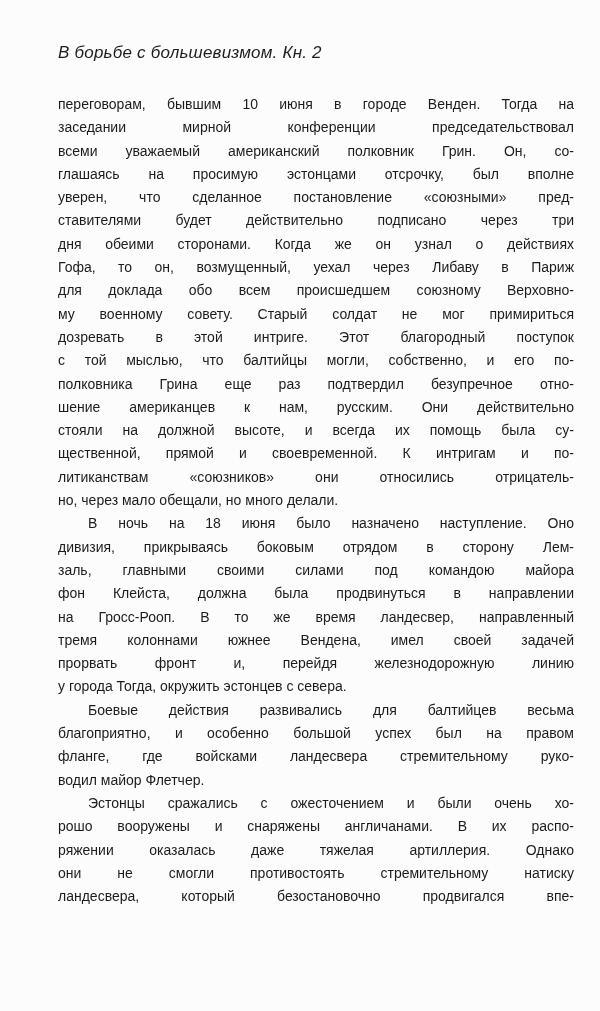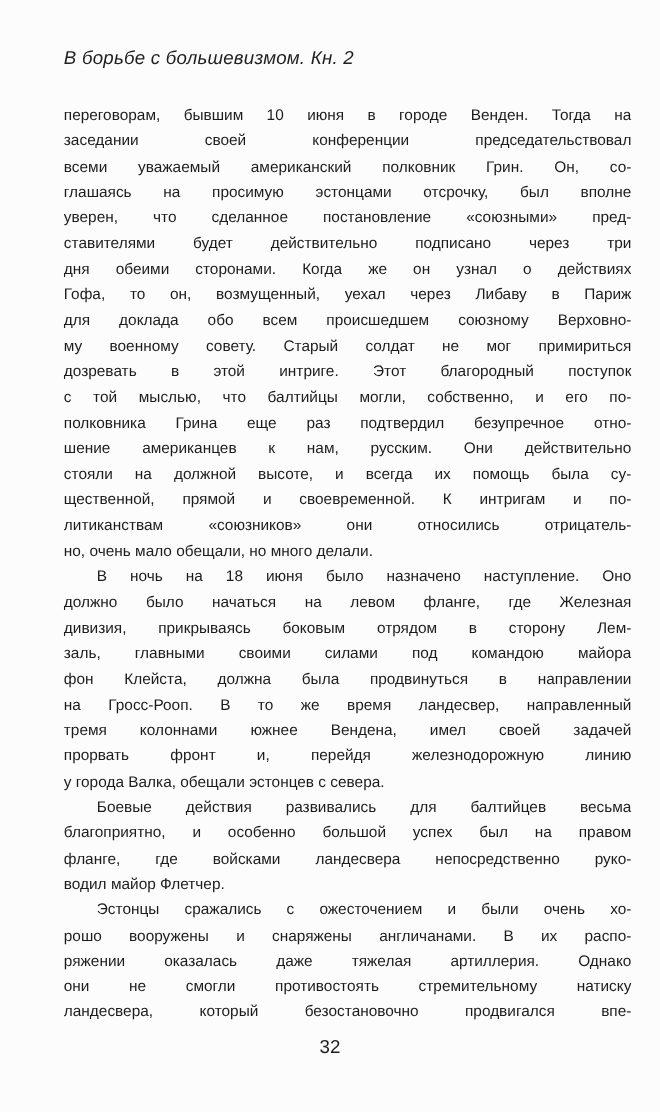--- a/index.html
+++ b/index.html
@@ -64,58 +64,56 @@
 </style>
 </head>
 <body>
 
 <div class="page">
   <div class="running-header">В борьбе с большевизмом. Кн. 2</div>
 
   <div class="body-text">
       <div class="paragraph">
         <div class="line">переговорам, бывшим 10 июня в городе Венден. Тогда на</div>
-        <div class="line">заседании своей конференции председательствовал</div>
+        <div class="line">заседании мирной конференции председательствовал</div>
         <div class="line">всеми уважаемый американский полковник Грин. Он, со-</div>
         <div class="line">глашаясь на просимую эстонцами отсрочку, был вполне</div>
         <div class="line">уверен, что сделанное постановление «союзными» пред-</div>
         <div class="line">ставителями будет действительно подписано через три</div>
         <div class="line">дня обеими сторонами. Когда же он узнал о действиях</div>
         <div class="line">Гофа, то он, возмущенный, уехал через Либаву в Париж</div>
         <div class="line">для доклада обо всем происшедшем союзному Верховно-</div>
         <div class="line">му военному совету. Старый солдат не мог примириться</div>
         <div class="line">дозревать в этой интриге. Этот благородный поступок</div>
         <div class="line">с той мыслью, что балтийцы могли, собственно, и его по-</div>
         <div class="line">полковника Грина еще раз подтвердил безупречное отно-</div>
         <div class="line">шение американцев к нам, русским. Они действительно</div>
         <div class="line">стояли на должной высоте, и всегда их помощь была су-</div>
         <div class="line">щественной, прямой и своевременной. К интригам и по-</div>
         <div class="line">литиканствам «союзников» они относились отрицатель-</div>
-        <div class="line para-end">но, очень мало обещали, но много делали.</div>
+        <div class="line para-end">но, через мало обещали, но много делали.</div>
       </div>
       <div class="paragraph">
         <div class="line indent">В ночь на 18 июня было назначено наступление. Оно</div>
-        <div class="line">должно было начаться на левом фланге, где Железная</div>
         <div class="line">дивизия, прикрываясь боковым отрядом в сторону Лем-</div>
         <div class="line">заль, главными своими силами под командою майора</div>
         <div class="line">фон Клейста, должна была продвинуться в направлении</div>
         <div class="line">на Гросс-Рооп. В то же время ландесвер, направленный</div>
         <div class="line">тремя колоннами южнее Вендена, имел своей задачей</div>
         <div class="line">прорвать фронт и, перейдя железнодорожную линию</div>
-        <div class="line para-end">у города Валка, обещали эстонцев с севера.</div>
+        <div class="line para-end">у города Тогда, окружить эстонцев с севера.</div>
       </div>
       <div class="paragraph">
         <div class="line indent">Боевые действия развивались для балтийцев весьма</div>
         <div class="line">благоприятно, и особенно большой успех был на правом</div>
-        <div class="line">фланге, где войсками ландесвера непосредственно руко-</div>
+        <div class="line">фланге, где войсками ландесвера стремительному руко-</div>
         <div class="line para-end">водил майор Флетчер.</div>
       </div>
       <div class="paragraph">
         <div class="line indent">Эстонцы сражались с ожесточением и были очень хо-</div>
         <div class="line">рошо вооружены и снаряжены англичанами. В их распо-</div>
         <div class="line">ряжении оказалась даже тяжелая артиллерия. Однако</div>
         <div class="line">они не смогли противостоять стремительному натиску</div>
         <div class="line">ландесвера, который безостановочно продвигался впе-</div>
       </div>
     </div>
 
-  <div class="page-number">32</div>
 </div>
 
 </body></html>

